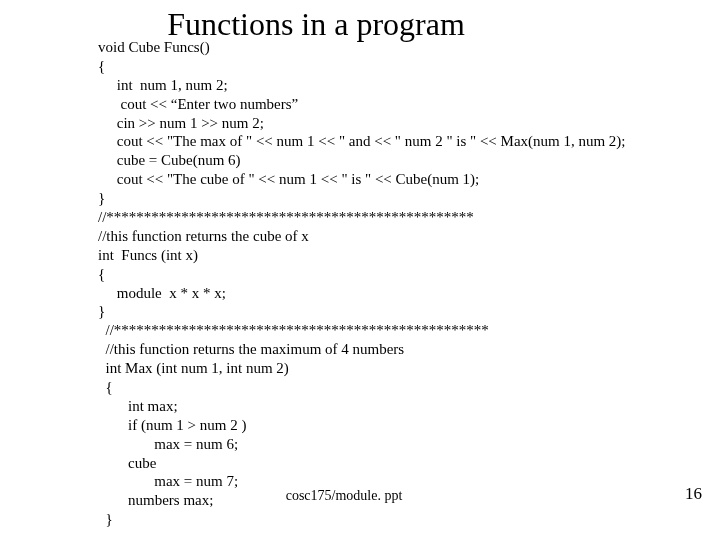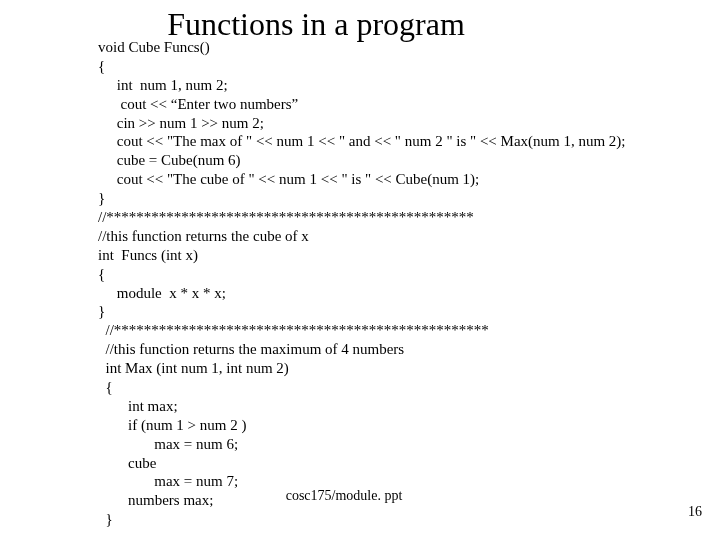--- a/index.html
+++ b/index.html
@@ -39,23 +39,23 @@
     position: absolute;
     bottom: 36px;
     left: 0;
     width: 592px;
     text-align: center;
     font-size: 14px;
     margin-left: 48px;
   }
   .footer-num {
     position: absolute;
-    bottom: 20px;
+    bottom: 36px;
     right: 18px;
-    font-size: 14px;
+    font-size: 17px;
   }
 </style>
 </head>
 <body>
 
 <div class="slide">
 
   <div class="title">Functions in a program</div>
 
   <div class="codeblock"><span>void Cube Funcs()</span>

